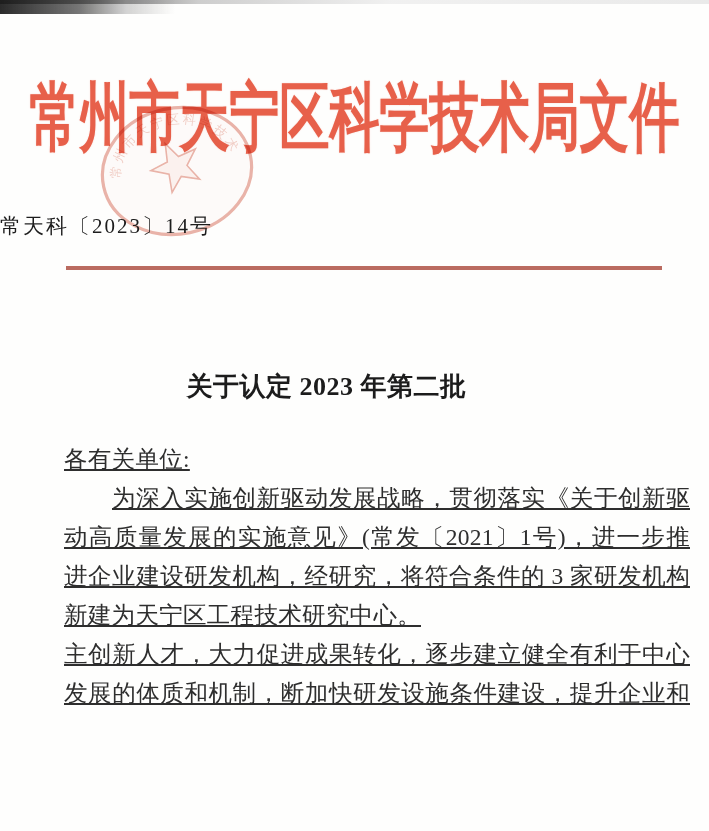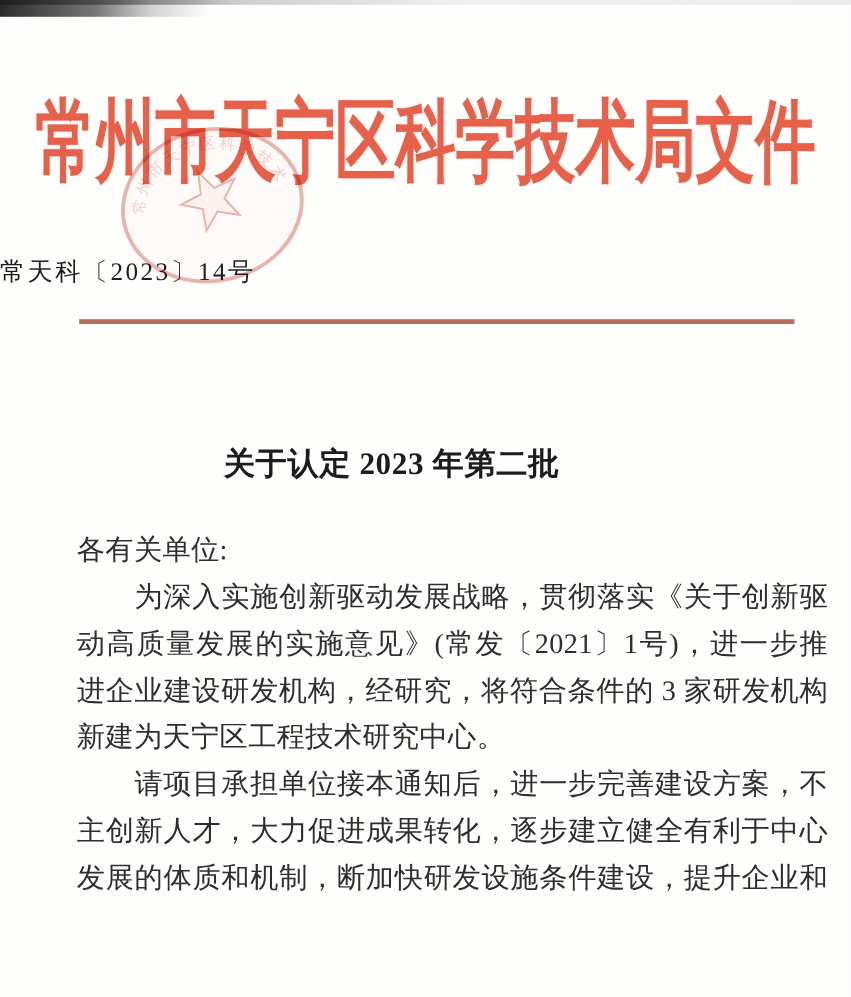--- a/index.html
+++ b/index.html
@@ -65,21 +65,21 @@
     font-weight:bold;color:var(--title-ink);
     letter-spacing:.5px;
     margin-top:46px;
   }
   .body-text{
     position:absolute;top:440px;left:64px;width:626px;
     font-size:23.5px;line-height:39px;
     color:var(--body-ink);
     letter-spacing:.3px;
   }
-  .line{height:39px;overflow:hidden;}
+  .line{height:39px;overflow:hidden;text-decoration:underline;}
   .fill{text-align:justify;text-align-last:justify;}
   .indent{padding-left:48px;}
   .indent.fill{text-align-last:justify;}
 </style>
 </head>
 <body>
 
 <div class="page">
 
   <div class="top-edge"></div>
@@ -105,18 +105,17 @@
   <div class="doc-title">
     <div>关于认定 2023 年第二批</div>
   </div>
 
   <div class="body-text">
     <div class="line">各有关单位:</div>
     <div class="line indent fill">为深入实施创新驱动发展战略，贯彻落实《关于创新驱</div>
     <div class="line fill">动高质量发展的实施意见》(常发〔2021〕1号)，进一步推</div>
     <div class="line fill">进企业建设研发机构，经研究，将符合条件的 3 家研发机构</div>
     <div class="line">新建为天宁区工程技术研究中心。</div>
-    <div class="line indent fill">请项目承担单位接本通知后，进一步完善建设方案，不</div>
     <div class="line fill">主创新人才，大力促进成果转化，逐步建立健全有利于中心</div>
     <div class="line fill">发展的体质和机制，断加快研发设施条件建设，提升企业和</div>
   </div>
 
 </div>
 
 </body></html>

